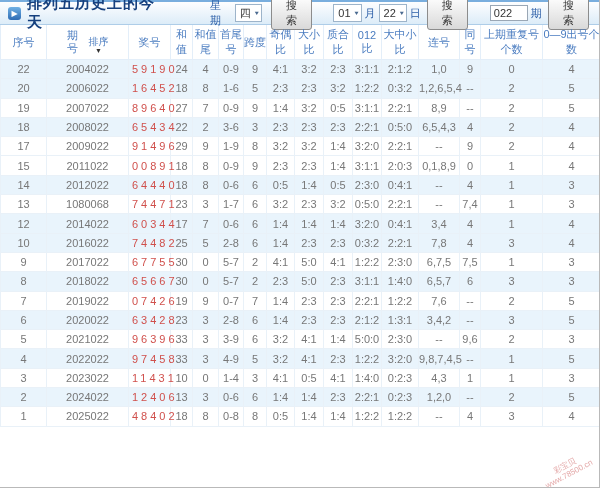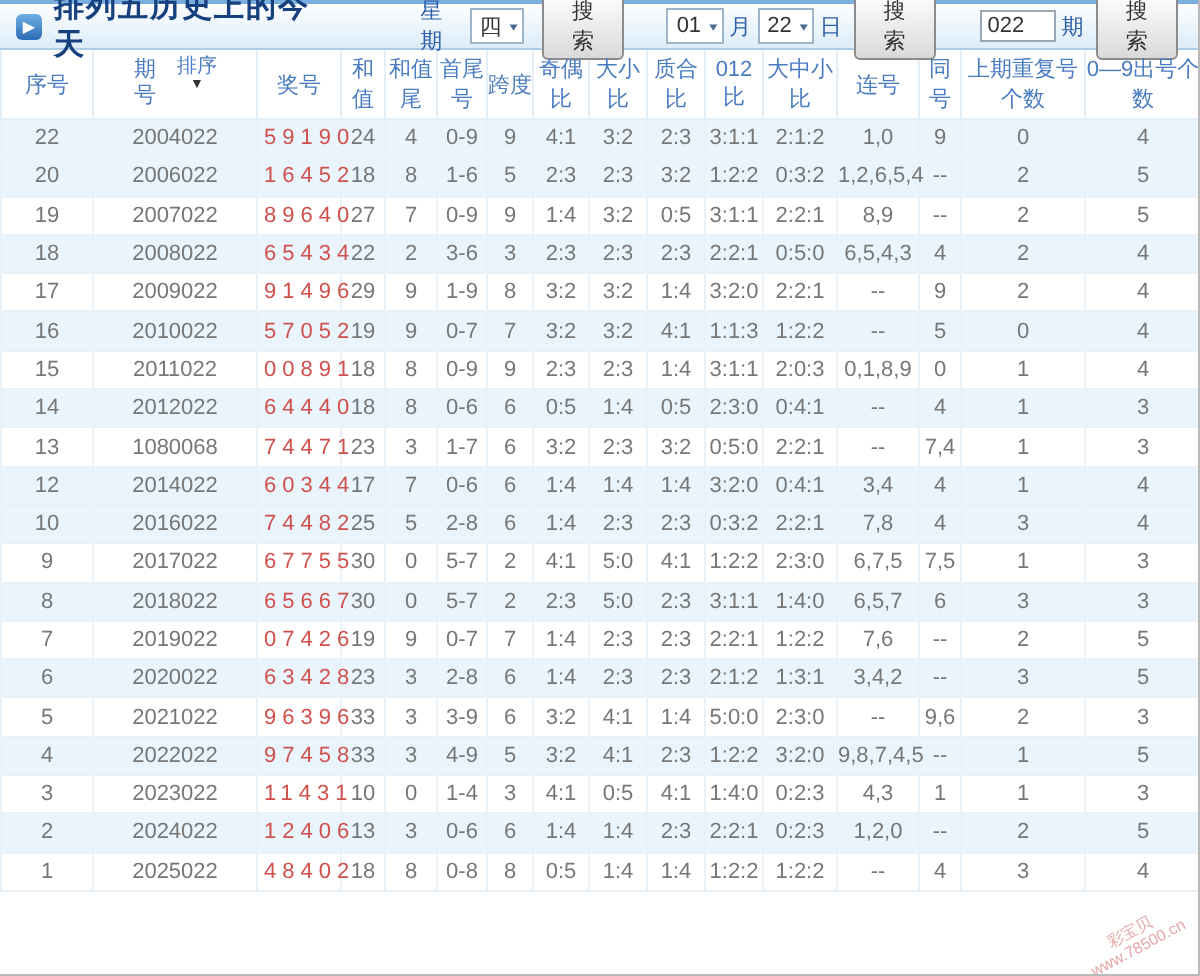--- a/index.html
+++ b/index.html
@@ -39,21 +39,21 @@
     width:30px;height:14px;border:1px solid #9aa7b5;font-size:11px;color:#333;
     padding:0 3px;margin-right:3px;font-family:inherit;
   }
   
   table.hist{border-collapse:collapse;table-layout:fixed;width:600px;}
   thead th{
     height:34px;font-weight:normal;font-size:11px;color:#4a7cc0;
     border:1px solid #e3eef9;border-top:none;background:#fff;
     text-align:center;vertical-align:middle;padding:0;overflow:hidden;
   }
-  .qh-wrap{display:flex;align-items:flex-start;justify-content:center;gap:10px;}
+  .qh-wrap{display:flex;align-items:flex-end;justify-content:center;gap:10px;}
   .qh-stack{display:inline-block;width:12px;line-height:13px;word-break:break-all;white-space:normal;}
   .sort-widget{display:inline-flex;flex-direction:column;align-items:center;line-height:9px;cursor:pointer;}
   .sort-widget .sort-label{font-size:10px;color:#4a7cc0;}
   .sort-widget .arrow{font-size:7px;color:#333;}
   tbody td{
     height:18.3px;font-size:11px;color:#777;text-align:center;vertical-align:middle;
     border:1px solid #e9f1f8;padding:0;white-space:nowrap;overflow:visible;
   }
   tbody tr.alt td{background:#e9f4fc;}
   tbody td.jh{color:#d0504c;letter-spacing:3px;padding-left:3px;font-size:11px;}
@@ -236,38 +236,20 @@
           <td>3:2</td>
           <td>3:2</td>
           <td>1:4</td>
           <td>3:2:0</td>
           <td>2:2:1</td>
           <td>--</td>
           <td>9</td>
           <td>2</td>
           <td>4</td>
         </tr>
-        <tr class="alt">
-          <td>16</td>
-          <td>2010022</td>
-          <td class="jh">57052</td>
-          <td>19</td>
-          <td>9</td>
-          <td>0-7</td>
-          <td>7</td>
-          <td>3:2</td>
-          <td>3:2</td>
-          <td>4:1</td>
-          <td>1:1:3</td>
-          <td>1:2:2</td>
-          <td>--</td>
-          <td>5</td>
-          <td>0</td>
-          <td>4</td>
-        </tr>
         <tr>
           <td>15</td>
           <td>2011022</td>
           <td class="jh">00891</td>
           <td>18</td>
           <td>8</td>
           <td>0-9</td>
           <td>9</td>
           <td>2:3</td>
           <td>2:3</td>

